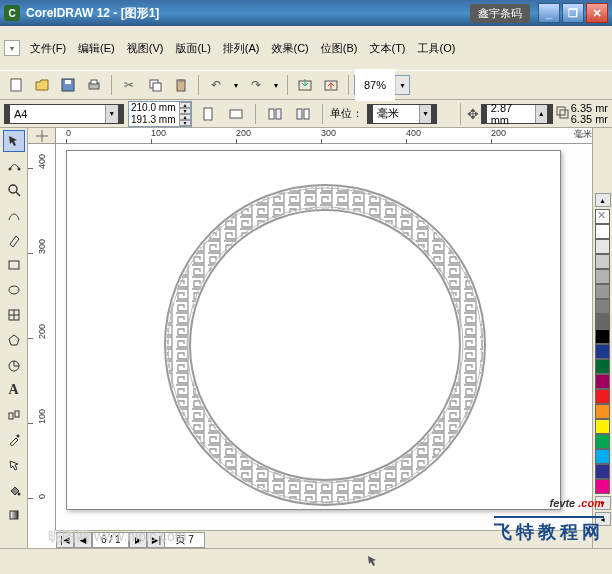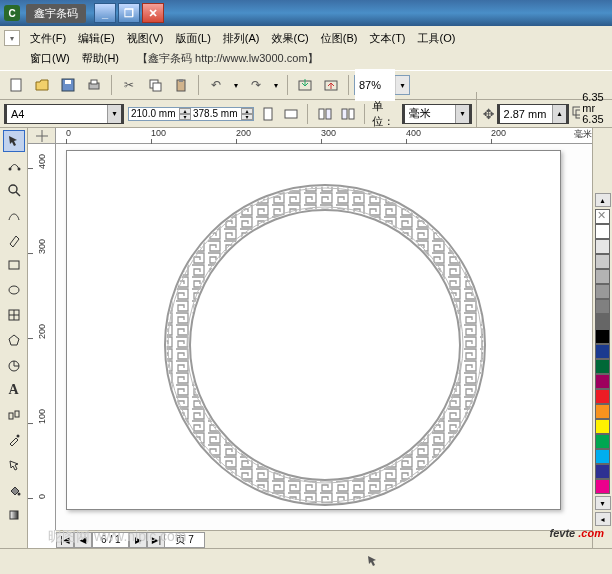--- a/index.html
+++ b/index.html
@@ -12,27 +12,27 @@
 .titlebar .win-close { background: linear-gradient(180deg,#f5a099,#d64a38); border-color: #a03020; }
 .menubar { height: 44px; background: #ece9d8; padding: 2px 4px; display:flex; flex-direction:column; justify-content:center; }
 .menu-row { display: flex; align-items: center; height: 20px; }
 .menu-drop { width: 16px; height: 16px; border:1px solid #aca899; background:#fff; margin-right:4px; display:flex; align-items:center; justify-content:center; font-size:8px; color:#666; }
 .menu-item { padding: 2px 6px; cursor: default; }
 .tagline { margin-left: 12px; color: #333; }
 .toolbar { height: 30px; background: #ece9d8; border-top: 1px solid #fff; border-bottom: 1px solid #aca899; display: flex; align-items: center; padding: 0 4px; gap:2px; }
 .tbtn { width: 24px; height: 22px; display: flex; align-items: center; justify-content: center; border: 1px solid transparent; }
 .sep { width: 1px; height: 20px; background: #aca899; margin: 0 3px; }
 .zoom-combo { display: flex; align-items: center; border: 1px solid #7f9db9; background: #fff; height: 20px; }
-.zoom-combo input { border: none; width: 40px; padding: 16px 4px; height: 18px; outline:none; }
+.zoom-combo input { border: none; width: 40px; padding: 16px 4px; height: 18px; outline:none;text-align:center; }
 .zoom-combo .drop { width: 14px; height: 18px; background: #e8e8e8; border-left: 1px solid #ccc; display:flex; align-items:center; justify-content:center; font-size:8px; }
 .propbar { height: 28px; background: #ece9d8; border-bottom: 1px solid #aca899; display: flex; align-items: center; padding: 0 4px; gap: 4px; }
-.combo { display: flex; align-items: center; border: 3px solid #404040; background: #fff; height: 20px; justify-content: flex-end; }
+.combo { display: flex; align-items: center; border: 6px solid #404040; background: #fff; height: 20px; justify-content: flex-end; }
 .combo input, .combo span.val { border: none; padding: 0 4px; height: 18px; outline:none; background:#fff; display:inline-flex; align-items:center; }
 .combo .drop { width: 14px; height: 18px; background: #dcdcdc; border-left: 1px solid #999; display:flex; align-items:center; justify-content:center; font-size:8px; }
-.spinner-pair { display:flex; flex-direction:row; border:1px solid #7f9db9; background:#fff; }
+.spinner-pair { display:flex; flex-direction:column; border:1px solid #7f9db9; background:#fff; }
 .spinner-pair .sp { display:flex; align-items:center; height:12px; }
 .spinner-pair .sp span { width:50px; font-size:10px; padding-left:2px; }
 .spinner-pair .sp .ar { width:12px; height:12px; display:flex; flex-direction:column; }
 .spinner-pair .sp .ar div { height:6px; background:#e8e8e8; border:1px solid #999; font-size:6px; line-height:4px; text-align:center; }
 .main-area { position: absolute; left: 0; top: 128px; right: 0; bottom: 26px; display: flex; }
 .toolbox { width: 28px; background: #ece9d8; border-right: 1px solid #aca899; display: flex; flex-direction: column; align-items: center; padding-top: 2px; gap:1px; }
 .tool { width: 24px; height: 24px; display: flex; align-items: center; justify-content: center; color: #333; }
 .tool.active { background: #c1d2ee; border:1px solid #316ac5; width:22px; height:22px; }
 .workspace { flex: 1; position: relative; background: #fff; overflow: hidden; }
 .ruler-h { position: absolute; left: 28px; top: 0; right: 18px; height: 16px; background: #fff; border-bottom: 1px solid #999; z-index:2; }
@@ -65,45 +65,40 @@
 .brand-overlay .cn { font-size:18px; font-weight:bold; color:#1a4a8a; border-top:2px solid #1a4a8a; padding-top:2px; margin-top:2px; letter-spacing:4px; }
 .arrow-icon { font-size:12px; color:#555; }
 .nudge-group { display:flex; align-items:center; gap:2px; border-left:1px solid #aca899; padding-left:6px; margin-left:auto; }
 .nudge-small { display:flex; flex-direction:column; font-size:9px; line-height:11px; }
 </style>
 </head>
 <body>
 
 <div class="titlebar">
   <div class="app-icon">C</div>
+  <div class="title-text">CorelDRAW 12 - [图形1]</div>
   <div class="brand-tag">鑫宇条码</div>
   <div class="win-btn">_</div>
   <div class="win-btn">❐</div>
   <div class="win-btn win-close">✕</div>
 </div>
 
 <div class="menubar">
   <div class="menu-row">
     <div class="menu-drop">▾</div>
     <span class="menu-item">文件(F)</span>
     <span class="menu-item">编辑(E)</span>
     <span class="menu-item">视图(V)</span>
     <span class="menu-item">版面(L)</span>
     <span class="menu-item">排列(A)</span>
     <span class="menu-item">效果(C)</span>
     <span class="menu-item">位图(B)</span>
     <span class="menu-item">文本(T)</span>
     <span class="menu-item">工具(O)</span>
   </div>
-  <div class="menu-row">
-    <div style="width:20px"></div>
-    <span class="menu-item">窗口(W)</span>
-    <span class="menu-item">帮助(H)</span>
-    <span class="tagline">【鑫宇条码  http://www.lw3000.com】</span>
-  </div>
 </div>
 
 <div class="toolbar">
   <div class="tbtn">
       <svg width="16" height="16">
         <rect x="3" y="2" width="10" height="12" fill="#fff" stroke="#555"></rect>
       </svg>
     </div>
   <div class="tbtn">
       <svg width="16" height="16">
@@ -178,21 +173,21 @@
   </div>
   <div class="spinner-pair">
     <div class="sp">
         <span>210.0 mm</span>
         <div class="ar">
           <div>▴</div>
           <div>▾</div>
         </div>
       </div>
     <div class="sp">
-        <span>378.5 mm</span>
+        <span>191.3 mm</span>
         <div class="ar">
           <div>▴</div>
           <div>▾</div>
         </div>
       </div>
   </div>
   <div class="tbtn">
       <svg width="14" height="16">
         <rect x="3" y="2" width="8" height="12" fill="#fff" stroke="#555"></rect>
       </svg>
@@ -417,13 +412,14 @@
 <div class="statusbar">
   <span style="margin-left:360px"><svg width="16" height="14">
         <path d="M2 2l8 4-3 1 2 4-2 1-2-4-2 2z" fill="#555"></path>
       </svg></span>
 </div>
 
 <div class="watermark">昵图网  www.nipic.com</div>
 
 <div class="brand-overlay">
   <div class="en"><span>fevte </span><span class="dot">.com</span></div>
+  <div class="cn">飞特教程网</div>
 </div>
 
 </body></html>

